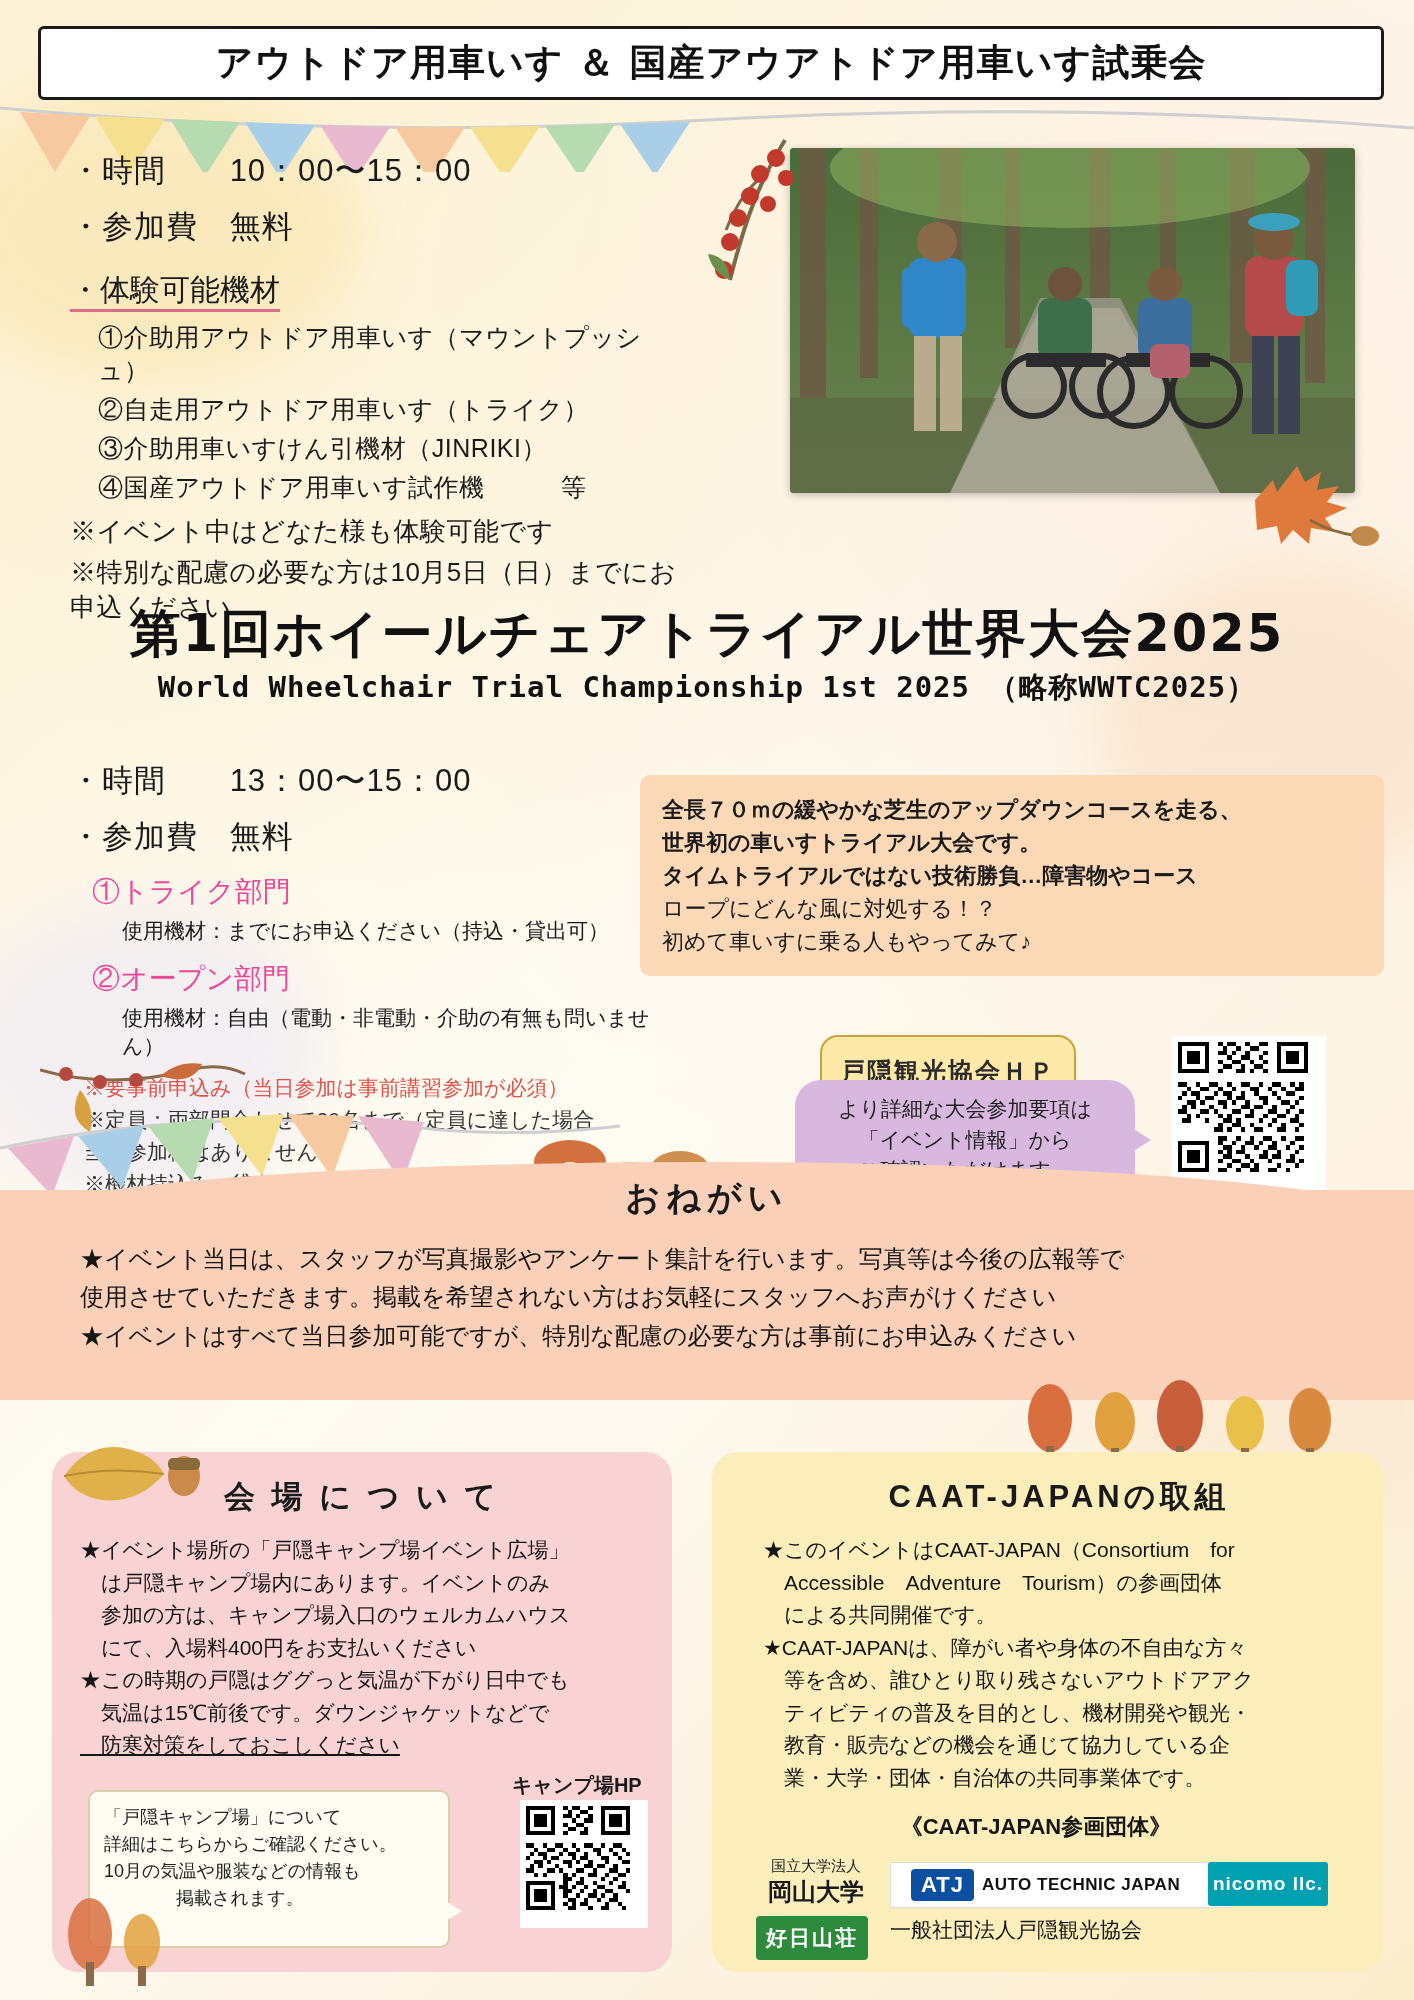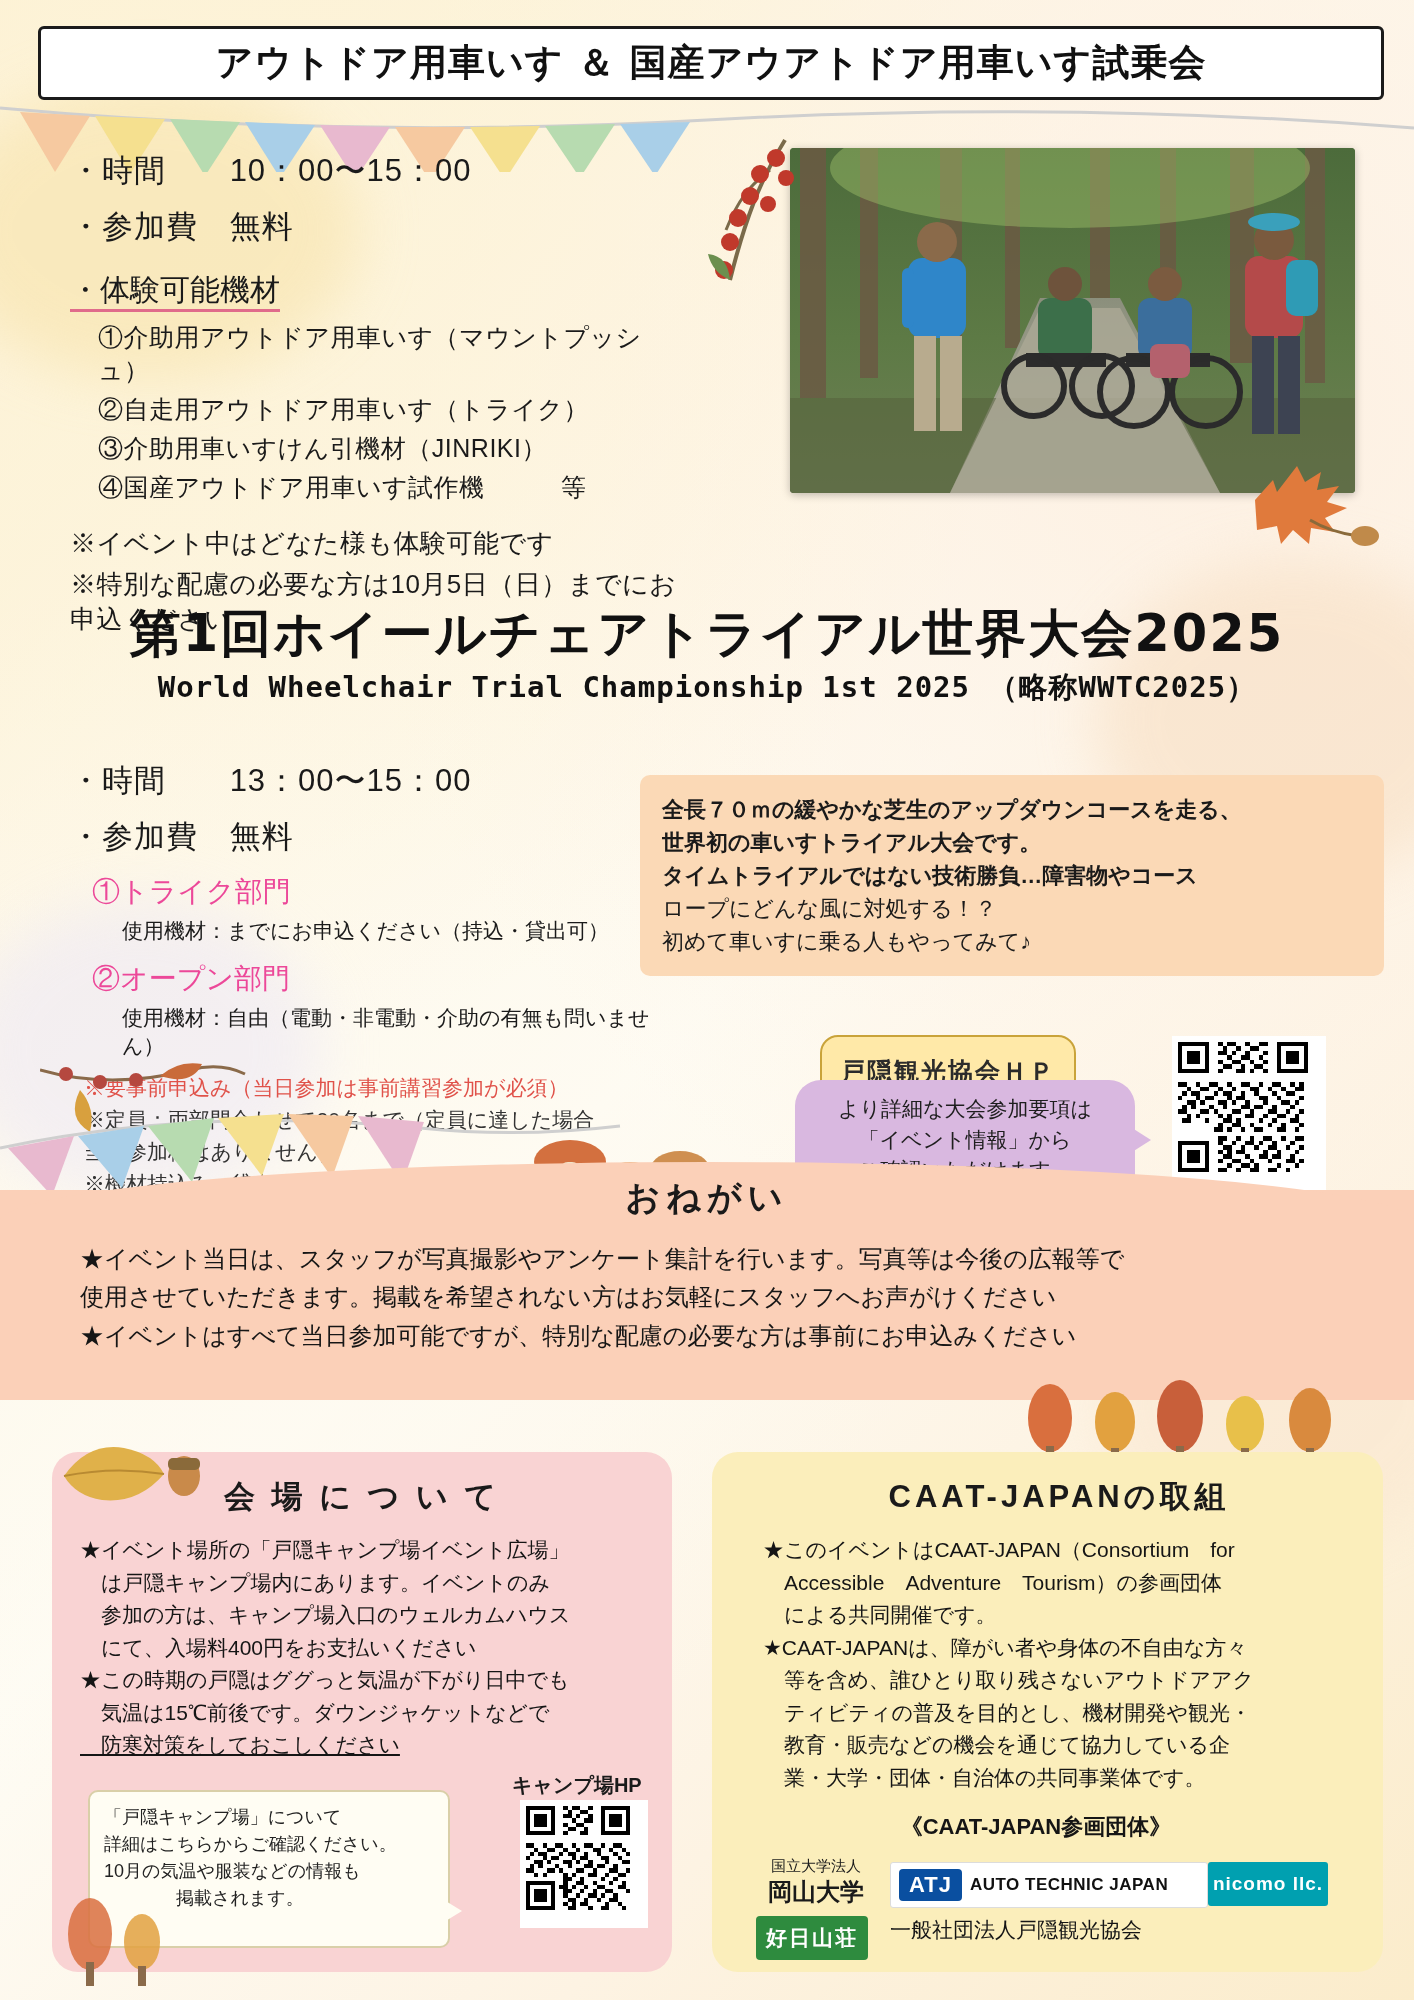--- a/index.html
+++ b/index.html
@@ -35,21 +35,21 @@
   .bunting{position:absolute;left:0;width:1414px;height:70px;pointer-events:none;}
   .bunting svg{display:block;}
 
   
   .sec1{position:absolute;left:70px;top:150px;width:620px;}
   .line{font-size:31px;color:#1a1a1a;margin-bottom:14px;letter-spacing:1px;}
   .line .lbl{display:inline-block;min-width:150px;}
   .kizai-head{font-size:30px;color:#1a1a1a;margin:22px 0 10px 0;}
   .kizai-head u{text-decoration:none;border-bottom:3px solid #e06b8b;padding-bottom:3px;}
   .kizai-item{font-size:25px;color:#1a1a1a;margin:6px 0 6px 28px;letter-spacing:.5px;}
-  .note{font-size:26px;color:#1a1a1a;margin-top:22px;letter-spacing:.5px;}
+  .note{font-size:26px;color:#1a1a1a;margin-top:10px;letter-spacing:.5px;}
 
   
   .photo{
     position:absolute;left:790px;top:148px;width:565px;height:345px;
     border-radius:4px;overflow:hidden;box-shadow:0 2px 8px rgba(0,0,0,.25);
     background:linear-gradient(#4e6b3f,#2f4a2b);
   }
   .photo svg{display:block;}
 
   
@@ -147,21 +147,21 @@
     font-size:16px;color:#1a1a1a;line-height:1.35;
   }
   .logo-ou b{font-size:24px;font-weight:bold;}
   .logo-koujitsu{
     left:756px;top:1916px;width:112px;height:44px;background:#2e8b3e;color:#fff;
     border-radius:4px;display:flex;align-items:center;justify-content:center;
     font-size:21px;font-weight:bold;letter-spacing:2px;
   }
   .logo-atj{
     left:890px;top:1862px;width:300px;height:44px;background:#fff;border:1px solid #dcdcdc;
-    display:flex;align-items:center;gap:8px;padding:0 8px;border-radius:3px;
+    display:flex;align-items:center;gap:8px;padding:0 20px;border-radius:3px;
   }
   .atj-mark{
     background:#0a4fa0;color:#fff;font-weight:bold;font-size:22px;
     padding:3px 10px;border-radius:4px;letter-spacing:1px;
   }
   .atj-txt{font-size:17px;font-weight:bold;color:#111;letter-spacing:.5px;}
   .logo-nicomo{
     left:1208px;top:1862px;width:120px;height:44px;background:#00a0b0;color:#fff;
     display:flex;align-items:center;justify-content:center;border-radius:3px;
     font-size:19px;font-weight:bold;letter-spacing:1px;

